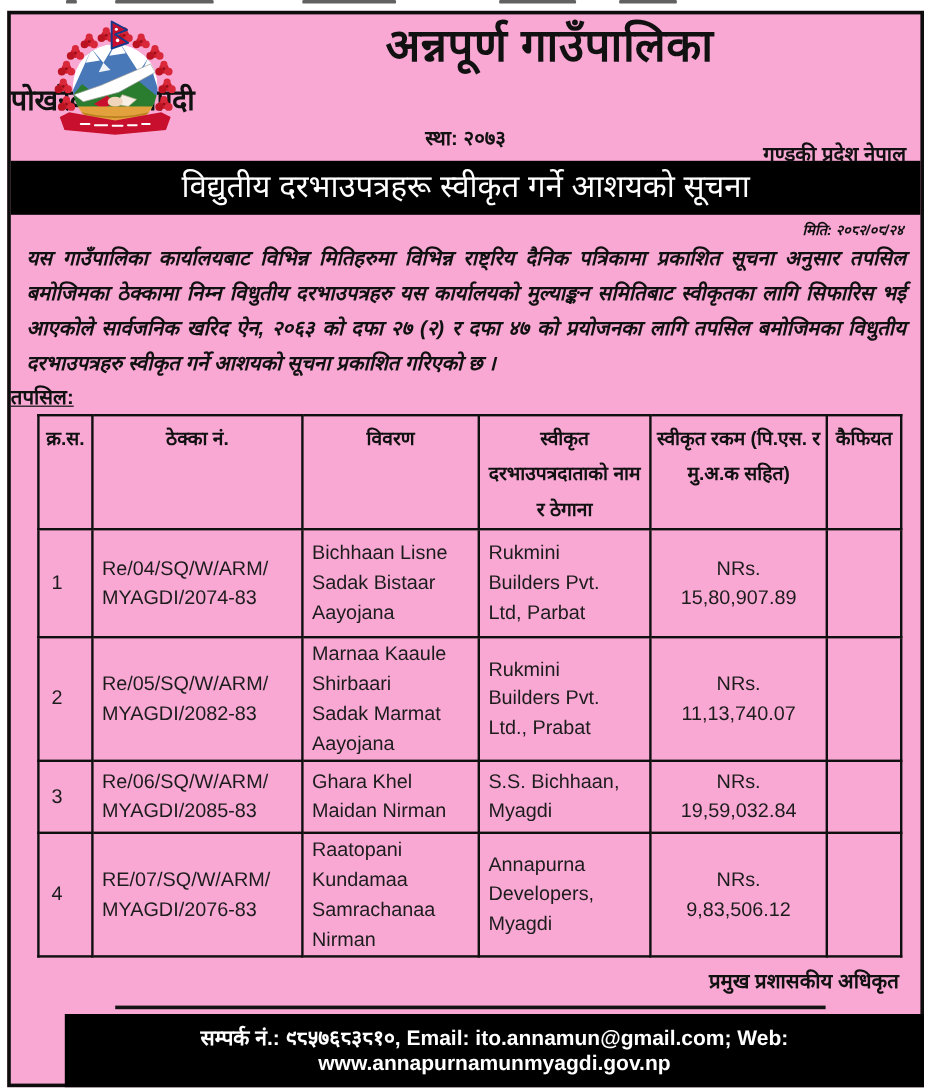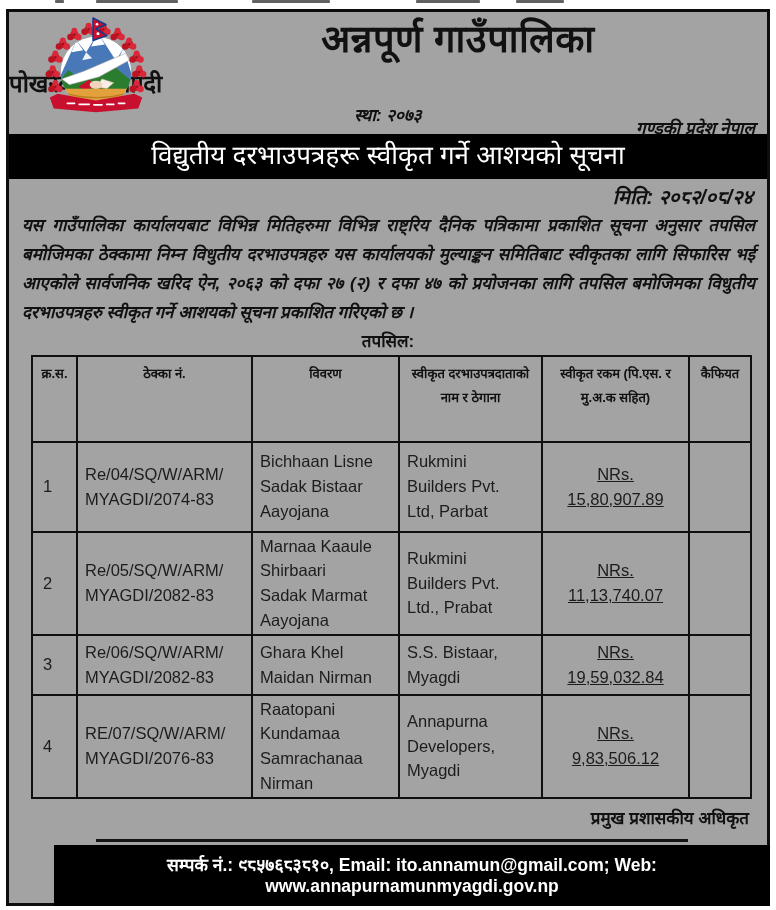--- a/index.html
+++ b/index.html
@@ -4,50 +4,50 @@
 <style>
   html,body { margin:0; padding:0; background:#e9e9e9; }
   .page {
     position:relative; width:776px; height:910px; margin:0 auto;
     background:#ffffff; overflow:hidden;
     font-family:"Liberation Sans","DejaVu Sans",sans-serif; color:#111;
   }
   
   .artifact { position:absolute; top:0; height:3px; background:#3a3a3a; opacity:.8; border-radius:1px; }
 
-  .doc { position:absolute; left:6px; top:9px; right:6px; bottom:4px; border:3px solid #0d0d0d; background:#a3a3a3; }
+  .doc { position:absolute; left:6px; top:9px; right:6px; bottom:4px; border:3px solid #0d0d0d; background:#f9a8d4; }
 
   .emblem { position:absolute; left:28px; top:4px; }
 
   .title1 { margin:6px 8px 0 148px; text-align:center; font-size:38px; font-weight:bold; line-height:1.12; letter-spacing:.5px; }
   .title2 { margin:3px 8px 0 148px; text-align:center; font-size:29px; font-weight:bold; }
   .addr   { margin-top:5px; text-align:left; font-size:24px; font-weight:bold; }
-  .estd-row { position:relative; margin-top:4px; height:25px; text-align:center; font-size:17px; font-weight:bold;font-style:italic; }
+  .estd-row { position:relative; margin-top:4px; height:25px; text-align:center; font-size:17px; font-weight:bold; }
   .prov  { position:absolute; right:12px; top:13px; }
 
   .banner { margin-top:6px; background:#000; color:#fff; text-align:center;
             font-size:26px; font-weight:normal; padding:2px 0 7px; }
 
   .date { text-align:right; padding-right:14px; margin-top:4px;
-          font-size:20px; font-weight:bold; font-style:italic; }
+          font-size:12px; font-weight:bold; font-style:italic; }
 
   .body-text { margin:1px 12px 0 13px; font-size:17px; font-weight:600;
                line-height:29px; text-align:justify;font-style:italic; }
 
-  .caption { text-align:center; font-size:17px; font-weight:bold; margin-top:2px; }
+  .caption { text-align:left; font-size:17px; font-weight:bold; margin-top:2px;text-decoration:underline; }
 
   table { border-collapse:collapse; table-layout:fixed; width:719px; margin:3px 0 0 22px; }
   th,td { border:2px solid #101010; overflow:hidden; }
-  th { font-size:13px; font-weight:bold; vertical-align:top; padding:5px 3px 0;
+  th { font-size:16px; font-weight:bold; vertical-align:top; padding:5px 3px 0;
        line-height:1.85; text-align:center; }
   thead tr { height:86px; }
   td { font-size:16.5px; color:#1c1c1c; vertical-align:middle; line-height:1.5; }
   td.c1 { padding-left:10px; }
   td.c2, td.c3, td.c4 { padding-left:7px; padding-right:3px; white-space:pre-line; }
-  td.c5 { text-align:center;text-decoration:underline; }
+  td.c5 { text-align:center; }
   tbody tr:nth-child(1) { height:90px; }
   tbody tr:nth-child(2) { height:95px; }
   tbody tr:nth-child(3) { height:60px; }
   tbody tr:nth-child(4) { height:92px; }
 
   .signatory { text-align:right; padding-right:18px; margin-top:7px;
                font-size:17px; font-weight:bold; }
   .sep { width:592px; margin:10px 0 0 87px; border-top:3px solid #141414; }
   .motto { text-align:center; font-size:16.5px; font-weight:bold; margin-top:6px; }
 
@@ -204,24 +204,24 @@
         <td class="c5">
           <div>NRs.</div>
           <div>11,13,740.07</div>
         </td>
         <td class="c6"></td>
       </tr>
 
       <tr>
         <td class="c1">3</td>
         <td class="c2">Re/06/SQ/W/ARM/
-MYAGDI/2082-83</td>
+MYAGDI/2085-83</td>
         <td class="c3">Ghara Khel
 Maidan Nirman</td>
-        <td class="c4">S.S. Bistaar,
+        <td class="c4">S.S. Bichhaan,
 Myagdi</td>
         <td class="c5">
           <div>NRs.</div>
           <div>19,59,032.84</div>
         </td>
         <td class="c6"></td>
       </tr>
 
       <tr>
         <td class="c1">4</td>

